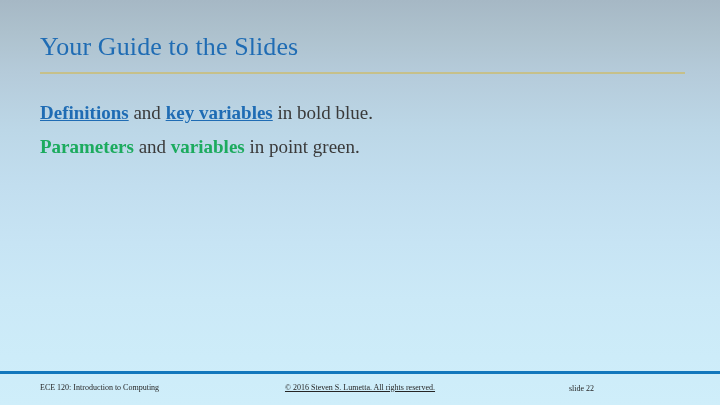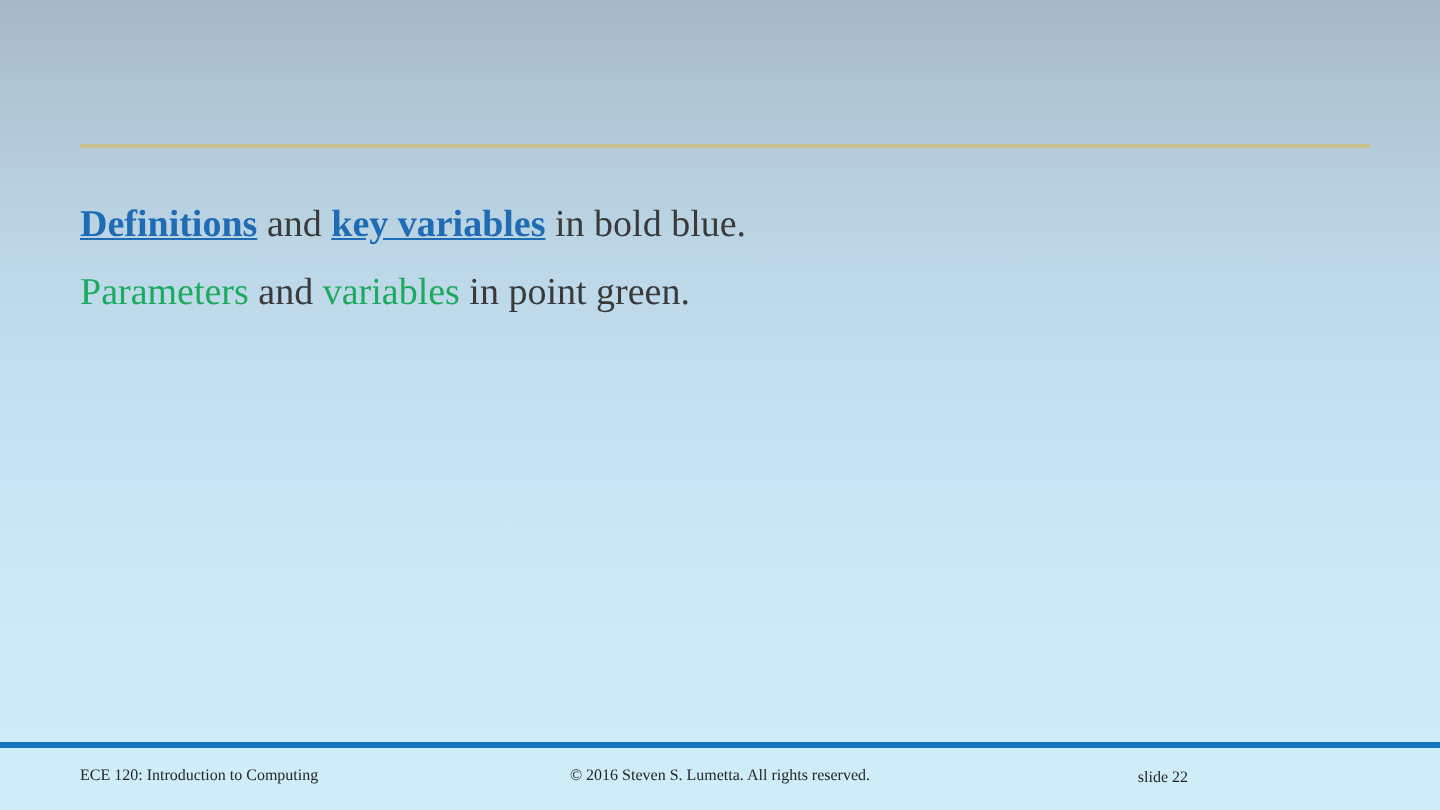--- a/index.html
+++ b/index.html
@@ -58,21 +58,21 @@
     color: #3a3a3a;
     white-space: nowrap;
   }
   .blue-bold {
     color: #1f6cb4;
     font-weight: bold;
     text-decoration: underline;
   }
   .green-bold {
     color: #1cab5e;
-    font-weight: normal;
+    font-weight: bold;
     text-align: right;
   }
 
   
   .footer-bar {
     position: absolute;
     left: 0;
     top: 371px;
     width: 720px;
     height: 3px;
@@ -95,36 +95,38 @@
   }
   .footer-center {
     position: absolute;
     left: 0;
     top: 0;
     width: 720px;
     text-align: center;
     font-size: 8px;
     color: #262626;
     white-space: nowrap;
+    text-decoration: underline;
   }
   .footer-right {
     position: absolute;
     right: 58px;
     top: 1px;
     font-size: 8px;
     color: #262626;
     white-space: nowrap;
     font-family: Liberation Serif, serif;
   }
 </style>
 </head>
 <body>
 
 <div id="slide">
 
+  <div class="title">Your Guide to the Slides</div>
 
   <div class="title-rule"></div>
 
   <div class="body-block">
 
 
     <div class="body-line">
       <span class="blue-bold">Definitions</span><span> and </span><span class="blue-bold">key variables</span><span> in bold blue.</span>
     </div>
 

